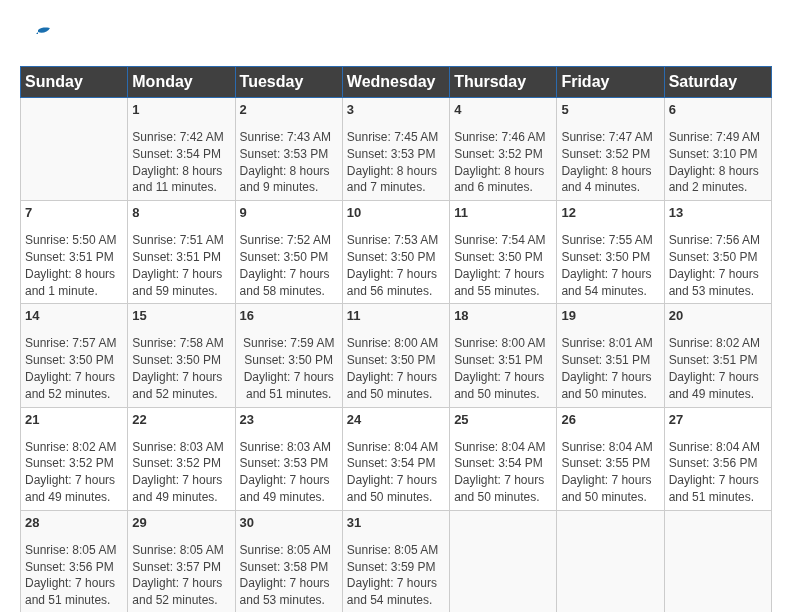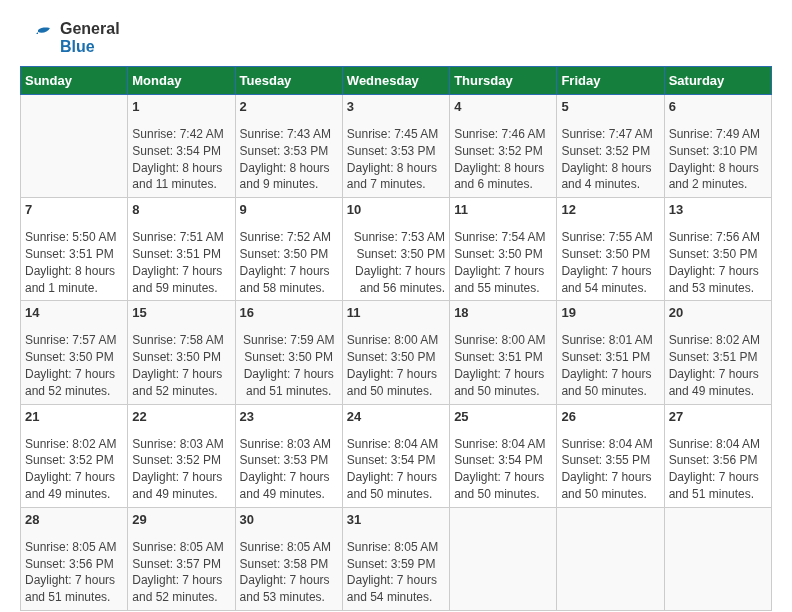--- a/index.html
+++ b/index.html
@@ -32,25 +32,25 @@
     .location-title {
       font-size: 16px;
       color: #555;
     }
     table {
       width: 100%;
       border-collapse: collapse;
       font-size: 11px;
     }
     thead th {
-      background-color: #15803d;
+      background-color: #404040;
       color: #fff;
       padding: 6px 4px;
       text-align: left;
-      font-size: 13px;
+      font-size: 16px;
       font-weight: bold;
       border: 1px solid #2a6aaf;
     }
     tbody td {
       border: 1px solid #ccc;
       vertical-align: top;
       padding: 4px;
       height: 80px;
       width: calc(100% / 7);
       color: #333;
@@ -80,24 +80,20 @@
 <body>
 
 <div class="header-area">
   <div class="logo">
     <div style="display:flex;flex-direction:column;align-items:flex-start">
       <div style="display:flex;align-items:center;gap:4px">
         <svg width="36" height="36" viewBox="0 0 36 36">
           <path d="M18 10 C22 6, 30 8, 30 8 C28 12, 22 14, 18 12 Z" fill="#1a6faf"></path>
           <path d="M18 10 L18 12 L16 14 L18 14 Z" fill="#1a6faf"></path>
         </svg>
-        <div style="line-height:1.1">
-          <span style="font-size:16px;font-weight:bold;color:#333">General</span><br>
-          <span style="font-size:16px;font-weight:bold;color:#1a6faf">Blue</span>
-        </div>
       </div>
     </div>
   </div>
   <div class="title-area">
     <div class="month-title"></div>
     <div class="location-title"></div>
   </div>
 </div>
 
 <table>
@@ -175,21 +171,21 @@
         </td>
         <td>
           <div class="day-number">9</div>
           <div class="cell-info" style="white-space: pre-line;">Sunrise: 7:52 AM
 Sunset: 3:50 PM
 Daylight: 7 hours
 and 58 minutes.</div>
         </td>
         <td>
           <div class="day-number">10</div>
-          <div class="cell-info" style="white-space: pre-line; text-align: right;">Sunrise: 7:53 AM
+          <div class="cell-info" style="white-space: pre-line;">Sunrise: 7:53 AM
 Sunset: 3:50 PM
 Daylight: 7 hours
 and 56 minutes.</div>
         </td>
         <td>
           <div class="day-number">11</div>
           <div class="cell-info" style="white-space: pre-line;">Sunrise: 7:54 AM
 Sunset: 3:50 PM
 Daylight: 7 hours
 and 55 minutes.</div>

